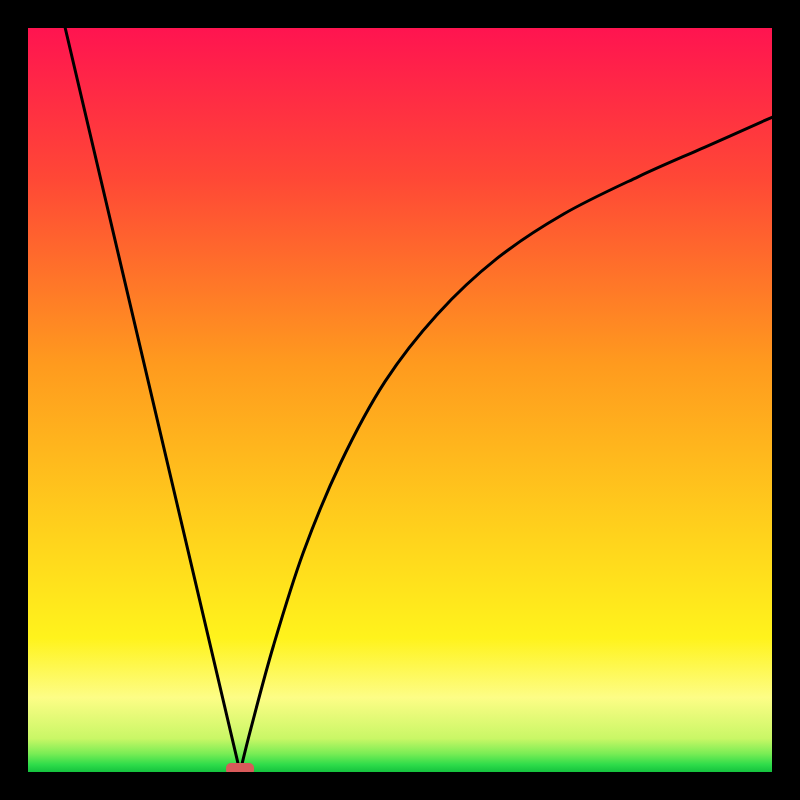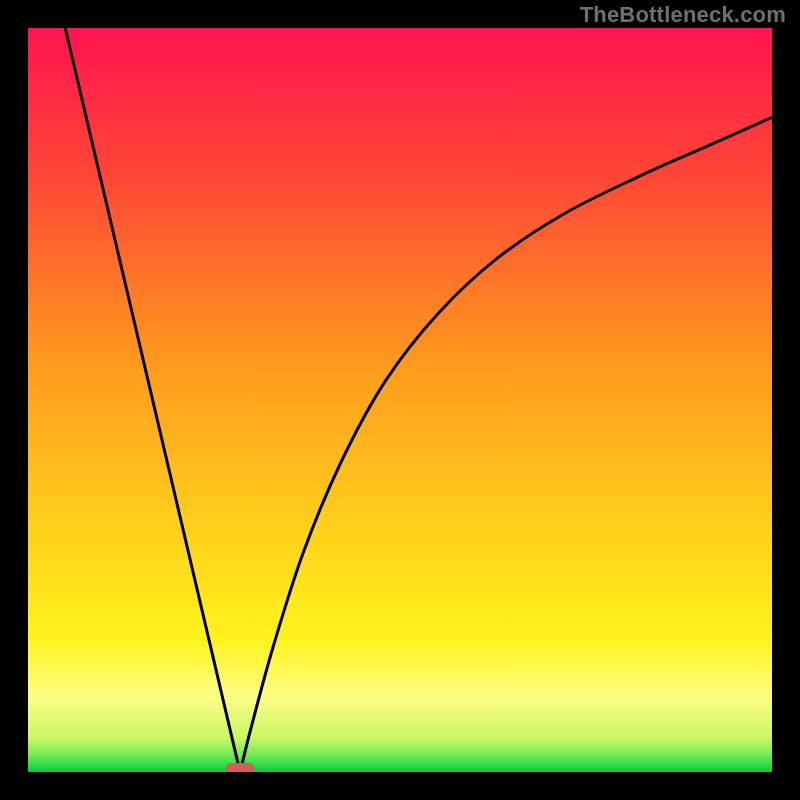--- a/index.html
+++ b/index.html
@@ -36,21 +36,20 @@
     width: 744px;
     height: 744px;
     overflow: hidden;
   }
   svg { display: block; }
 </style>
 </head>
 <body>
 
 <div class="frame">
-  <div class="watermark">TheBottleneck.com</div>
 
   <div class="plot">
     <svg id="chart-svg" width="744" height="744" viewBox="0 0 744 744">
       <defs>
         <linearGradient id="bg-grad" x1="0" y1="0" x2="0" y2="1">
             <stop offset="0%" stop-color="#ff1450"></stop>
             <stop offset="20%" stop-color="#ff4736"></stop>
             <stop offset="45%" stop-color="#ff9a1e"></stop>
             <stop offset="68%" stop-color="#ffd21c"></stop>
             <stop offset="82%" stop-color="#fff31c"></stop>

